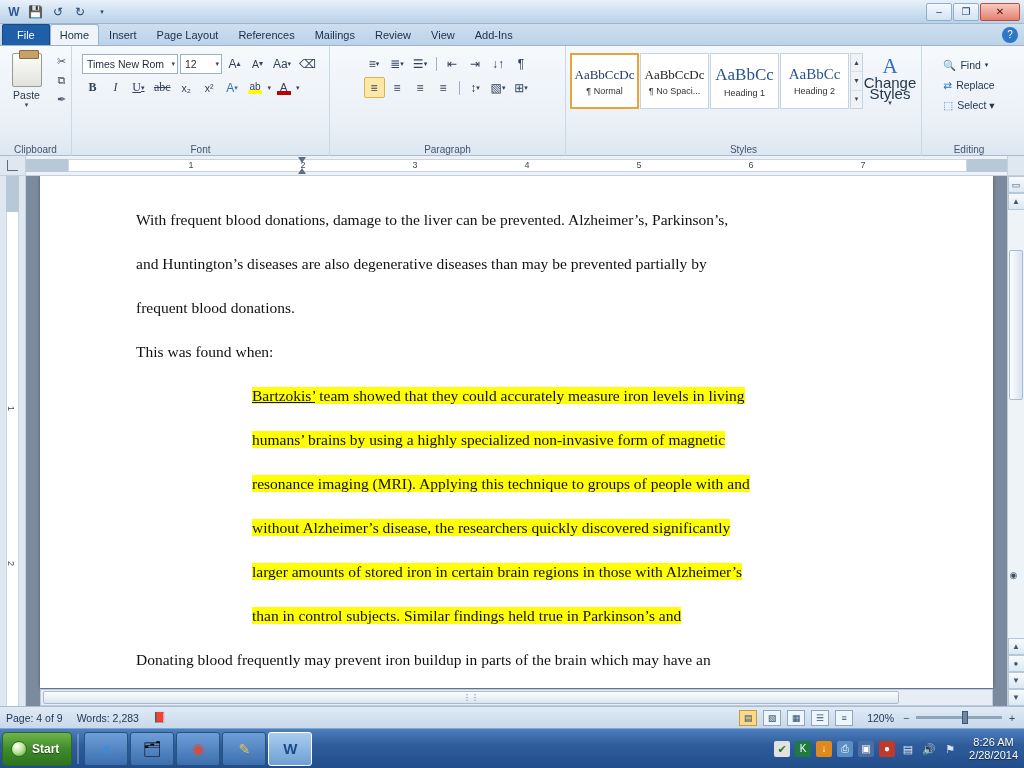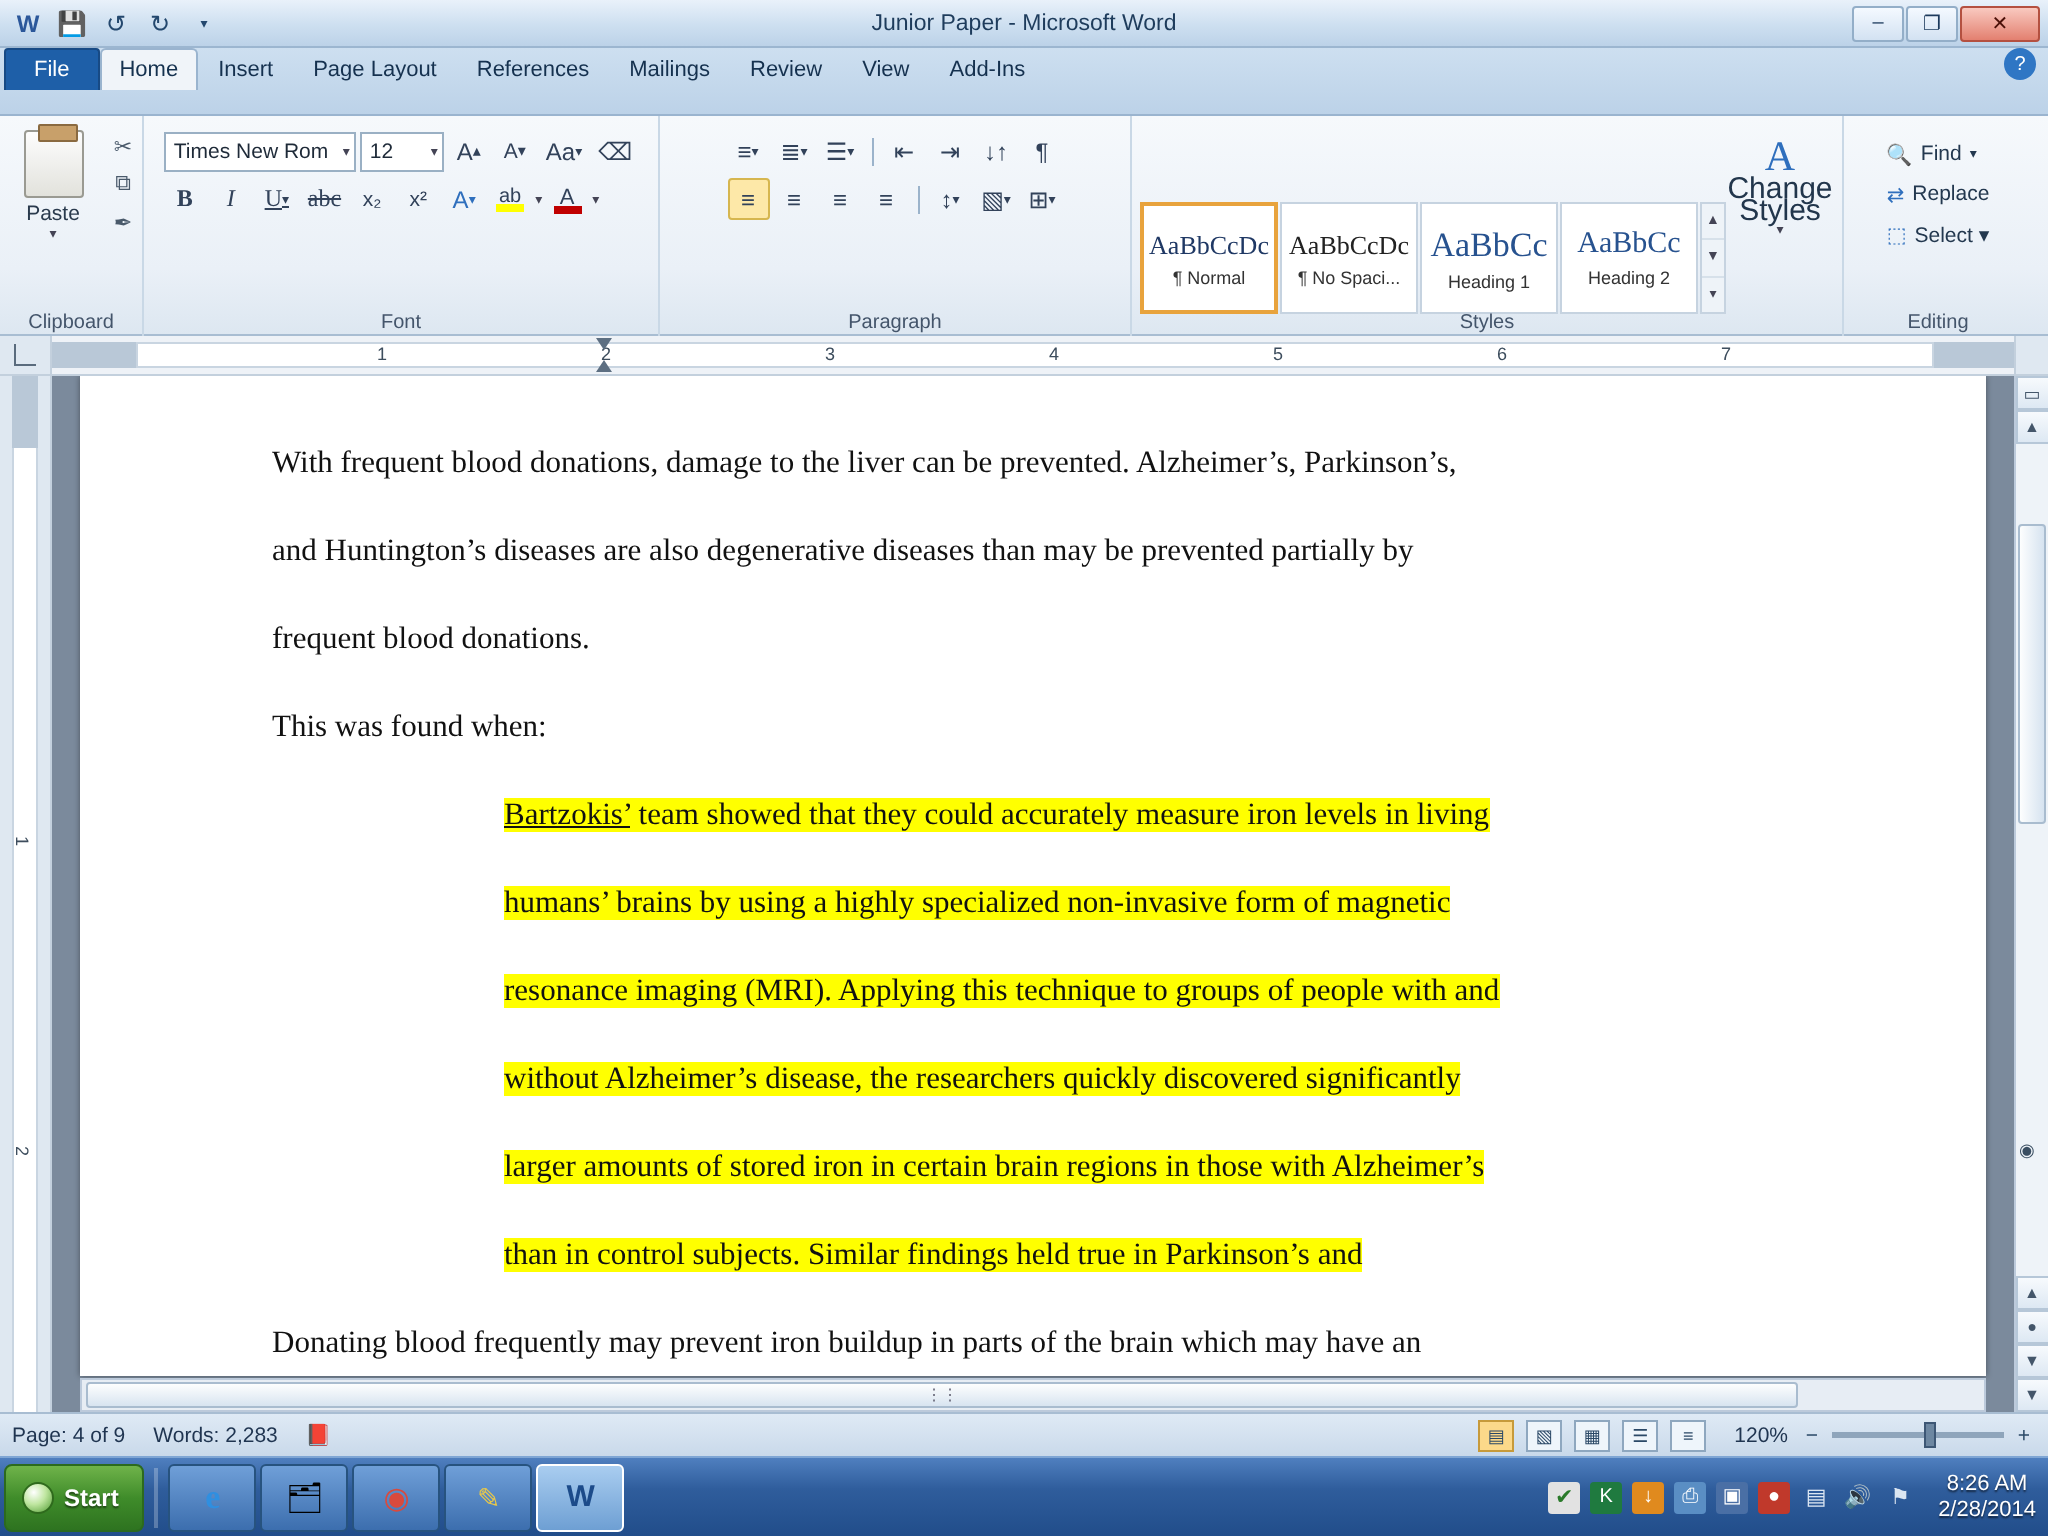--- a/index.html
+++ b/index.html
@@ -56,23 +56,23 @@
     font-size: 10px; color: #1c3a5c;
   }
   .winbtn.close {
     width: 40px;
     background: linear-gradient(#f9c9c0, #e38070);
     border-color: #b45040; color: #4a1008;
   }
 
   
   .tabbar {
-    height: 34px;
+    height: 22px;
     background: linear-gradient(#cddff0,#bcd2e8);
-    display: flex; align-items: flex-start;
+    display: flex; align-items: center;
     padding-left: 2px;
     border-bottom: 1px solid #9ab4cf;
   }
   .tab {
     height: 21px; padding: 0 9px;
     display: flex; align-items: center;
     font-size: 11px; color: #15314f;
     border: 1px solid transparent;
     border-bottom: none;
   }
@@ -150,21 +150,21 @@
   }
   .btn.sm { font-size: 10.5px; }
   .btn.bold { font-weight: bold; font-family: "Liberation Serif", serif; }
   .btn.ital { font-style: italic; font-family: "Liberation Serif", serif; }
   .btn.under { text-decoration: underline; font-family: "Liberation Serif", serif; }
   .btn.strike { text-decoration: line-through; font-family: "Liberation Serif", serif; }
   .btn.active-tgl { background: #fde8a8; border-color: #d6b64f; }
   .colorbar { width: 14px; height: 4px; margin-top: -2px; }
 
   
-  .styles-gallery { display: flex; align-items: stretch; margin-top: 36px; }
+  .styles-gallery { display: flex; align-items: stretch; }
   .style-item {
     width: 69px; height: 56px;
     border: 1px solid #c6d3e0;
     background: #fff;
     margin-right: 1px;
     display: flex; flex-direction: column;
     align-items: center; justify-content: center;
   }
   .style-item.sel { border: 2px solid #e8a33d; }
   .style-preview { font-family: "Liberation Serif", serif; color: #1f3864; }
@@ -341,21 +341,20 @@
 <div id="app">
 
   <div class="titlebar">
     <div class="qat">
       <div class="qbtn word">W</div>
       <div class="qbtn">💾</div>
       <div class="qbtn">↺</div>
       <div class="qbtn">↻</div>
       <div class="qbtn" style="font-size:7px">▾</div>
     </div>
-    <div class="title-text">Junior Paper  -  Microsoft Word</div>
     <div class="winbtns">
       <div class="winbtn">–</div>
       <div class="winbtn">❐</div>
       <div class="winbtn close">✕</div>
     </div>
   </div>
 
   <div class="tabbar">
     <div class="tab file">File</div>
     <div class="tab active">Home</div>

